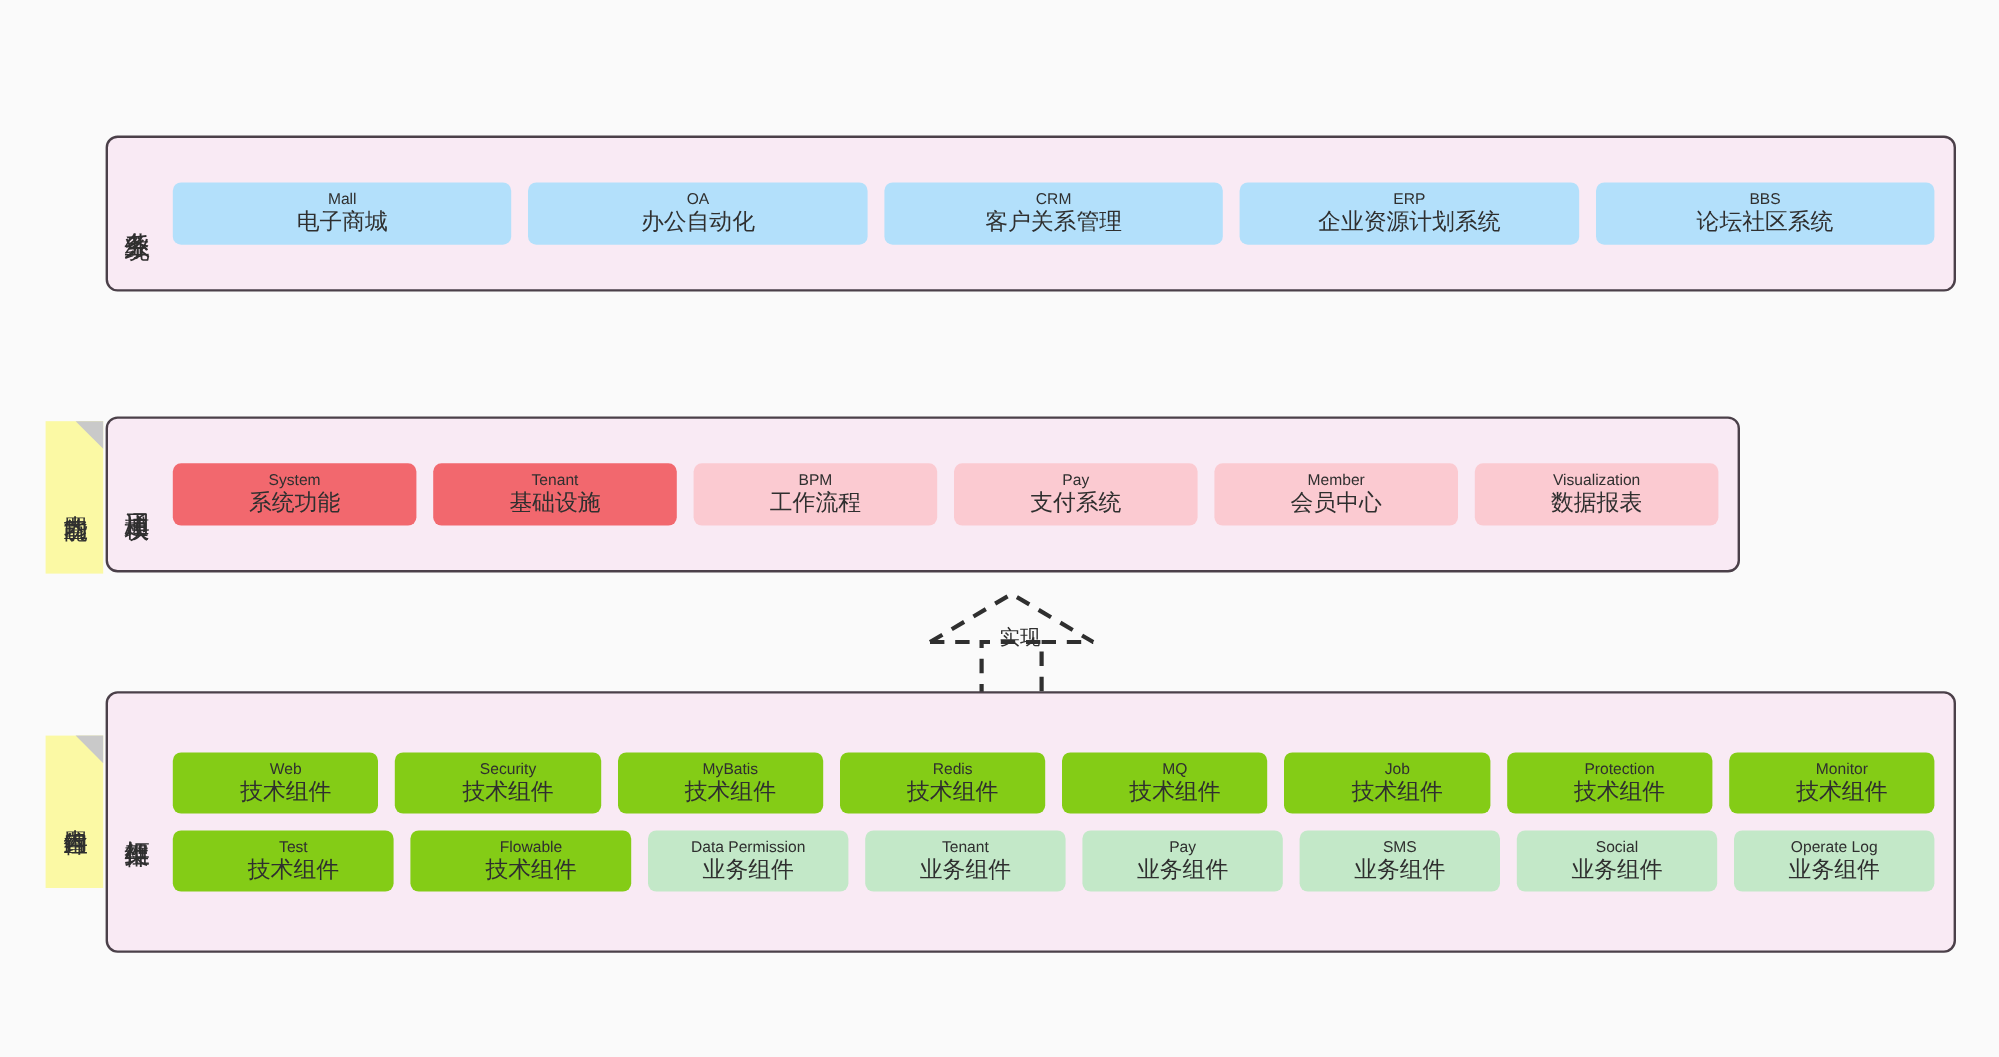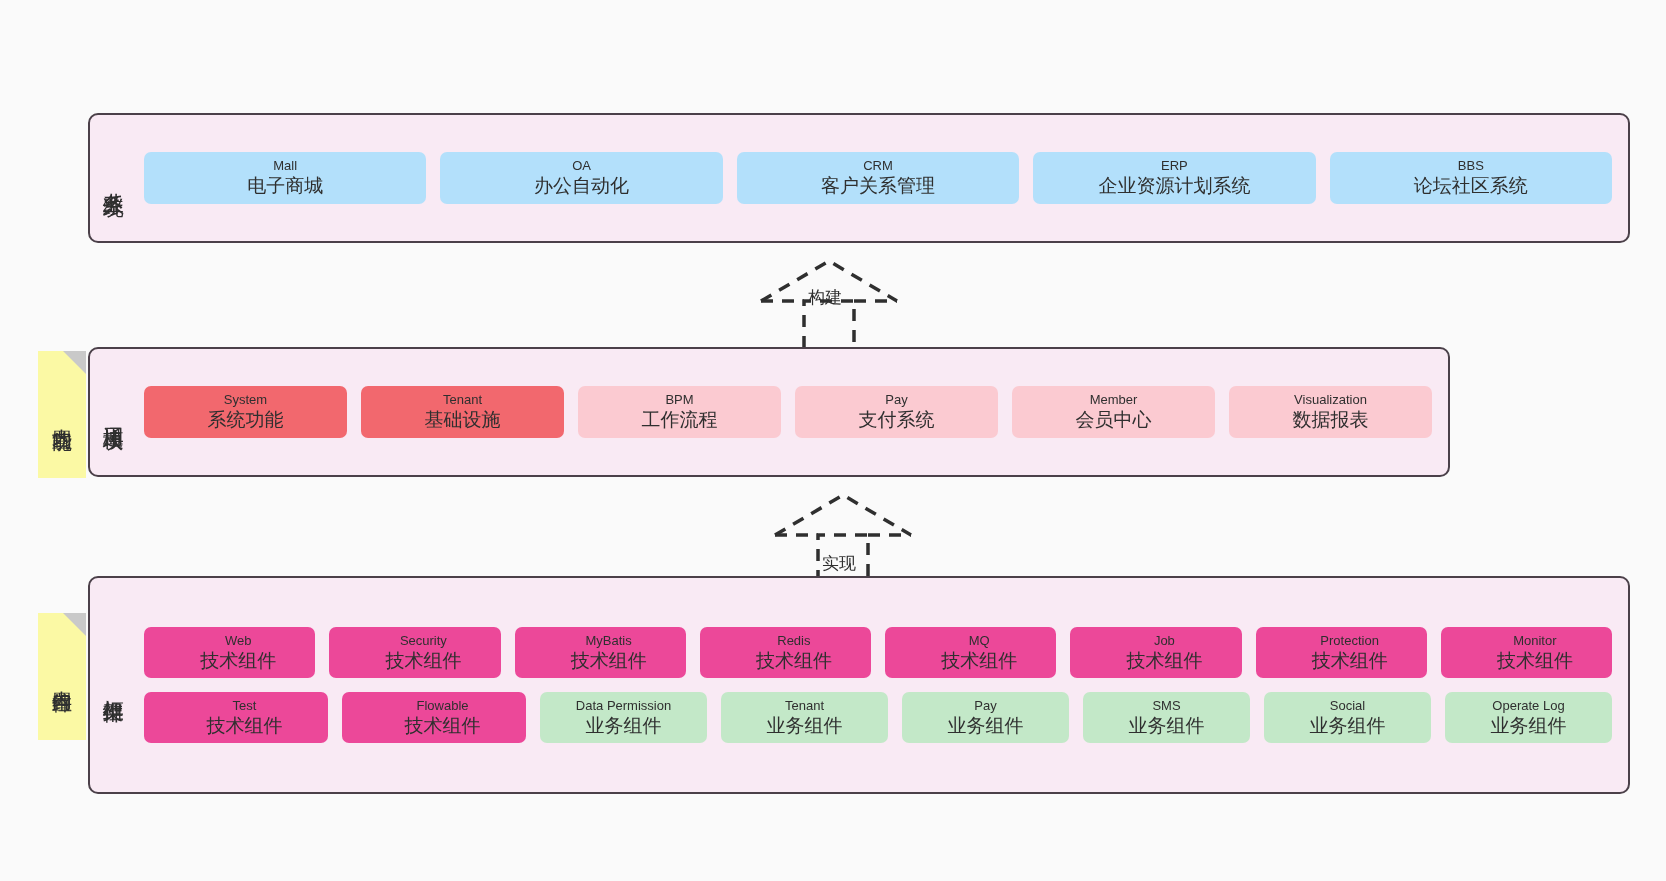--- a/index.html
+++ b/index.html
@@ -79,21 +79,21 @@
     padding: 6px 4px;
     line-height: 1.22;
   }
   .card .t1 { font-size: 13px; }
   .card .t2 { font-size: 19px; }
 
   
   .c-blue        { background: #b3e0fb; }
   .c-red-strong  { background: #f2686e; }
   .c-red-soft    { background: #fbcad1; }
-  .c-green-strong{ background: #ec4899; padding-left: 21px; }
+  .c-green-strong{ background: #84cc16; padding-left: 21px; }
   .c-green-soft  { background: #c3e8c8; }
 
   
   .sticky {
     position: absolute;
     box-sizing: border-box;
     background: #fbf9a4;
     display: flex;
     align-items: center;
     justify-content: center;
@@ -157,30 +157,20 @@
           <span class="t2">企业资源计划系统</span>
         </div>
         <div class="card c-blue">
           <span class="t1">BBS</span>
           <span class="t2">论坛社区系统</span>
         </div>
       </div>
     </div>
   </div>
 
-  <div class="arrow" id="arrow-build" style="left:756px; top:258px; width:146px; height:90px;">
-    <svg width="146" height="90" viewBox="0 0 146 90">
-
-      <path d="M 48 90 L 48 43 L 98 43 L 98 90" fill="none" stroke="#2f2f2f" stroke-width="3.5" stroke-dasharray="12 9" stroke-linecap="butt"></path>
-
-      <path d="M 5 43 L 73 3 L 141 43" fill="none" stroke="#2f2f2f" stroke-width="3.5" stroke-dasharray="12 9" stroke-linejoin="miter" stroke-linecap="butt"></path>
-      <path d="M 5 43 L 48 43 M 98 43 L 141 43" fill="none" stroke="#2f2f2f" stroke-width="3.5" stroke-dasharray="12 9" stroke-linecap="butt"></path>
-    </svg>
-    <span class="arrow-label" style="left:52px; top:28px;">构建</span>
-  </div>
 
   <div class="sticky" id="sticky-builtin-function" style="left:38px; top:351px; width:48px; height:127px;">
     <span>内置功能</span>
   </div>
 
   <div class="layer" id="layer-common-modules" style="left:88px; top:347px; width:1362px; height:130px;">
     <div class="layer-title">通用模块</div>
     <div class="layer-body">
       <div class="row">
         <div class="card c-red-strong">
@@ -210,21 +200,21 @@
       </div>
     </div>
   </div>
 
   <div class="arrow" id="arrow-implement" style="left:770px; top:492px; width:146px; height:90px;">
     <svg width="146" height="90" viewBox="0 0 146 90">
       <path d="M 48 90 L 48 43 L 98 43 L 98 90" fill="none" stroke="#2f2f2f" stroke-width="3.5" stroke-dasharray="12 9" stroke-linecap="butt"></path>
       <path d="M 5 43 L 73 3 L 141 43" fill="none" stroke="#2f2f2f" stroke-width="3.5" stroke-dasharray="12 9" stroke-linejoin="miter" stroke-linecap="butt"></path>
       <path d="M 5 43 L 48 43 M 98 43 L 141 43" fill="none" stroke="#2f2f2f" stroke-width="3.5" stroke-dasharray="12 9" stroke-linecap="butt"></path>
     </svg>
-    <span class="arrow-label" style="left:52px; top:28px;margin-top:32px;">实现</span>
+    <span class="arrow-label" style="left:63px; top:28px;">实现</span>
   </div>
 
   <div class="sticky" id="sticky-builtin-component" style="left:38px; top:613px; width:48px; height:127px;">
     <span>内置组件</span>
   </div>
 
   <div class="layer" id="layer-framework-components" style="left:88px; top:576px; width:1542px; height:218px;">
     <div class="layer-title">框架组件</div>
     <div class="layer-body">
 

